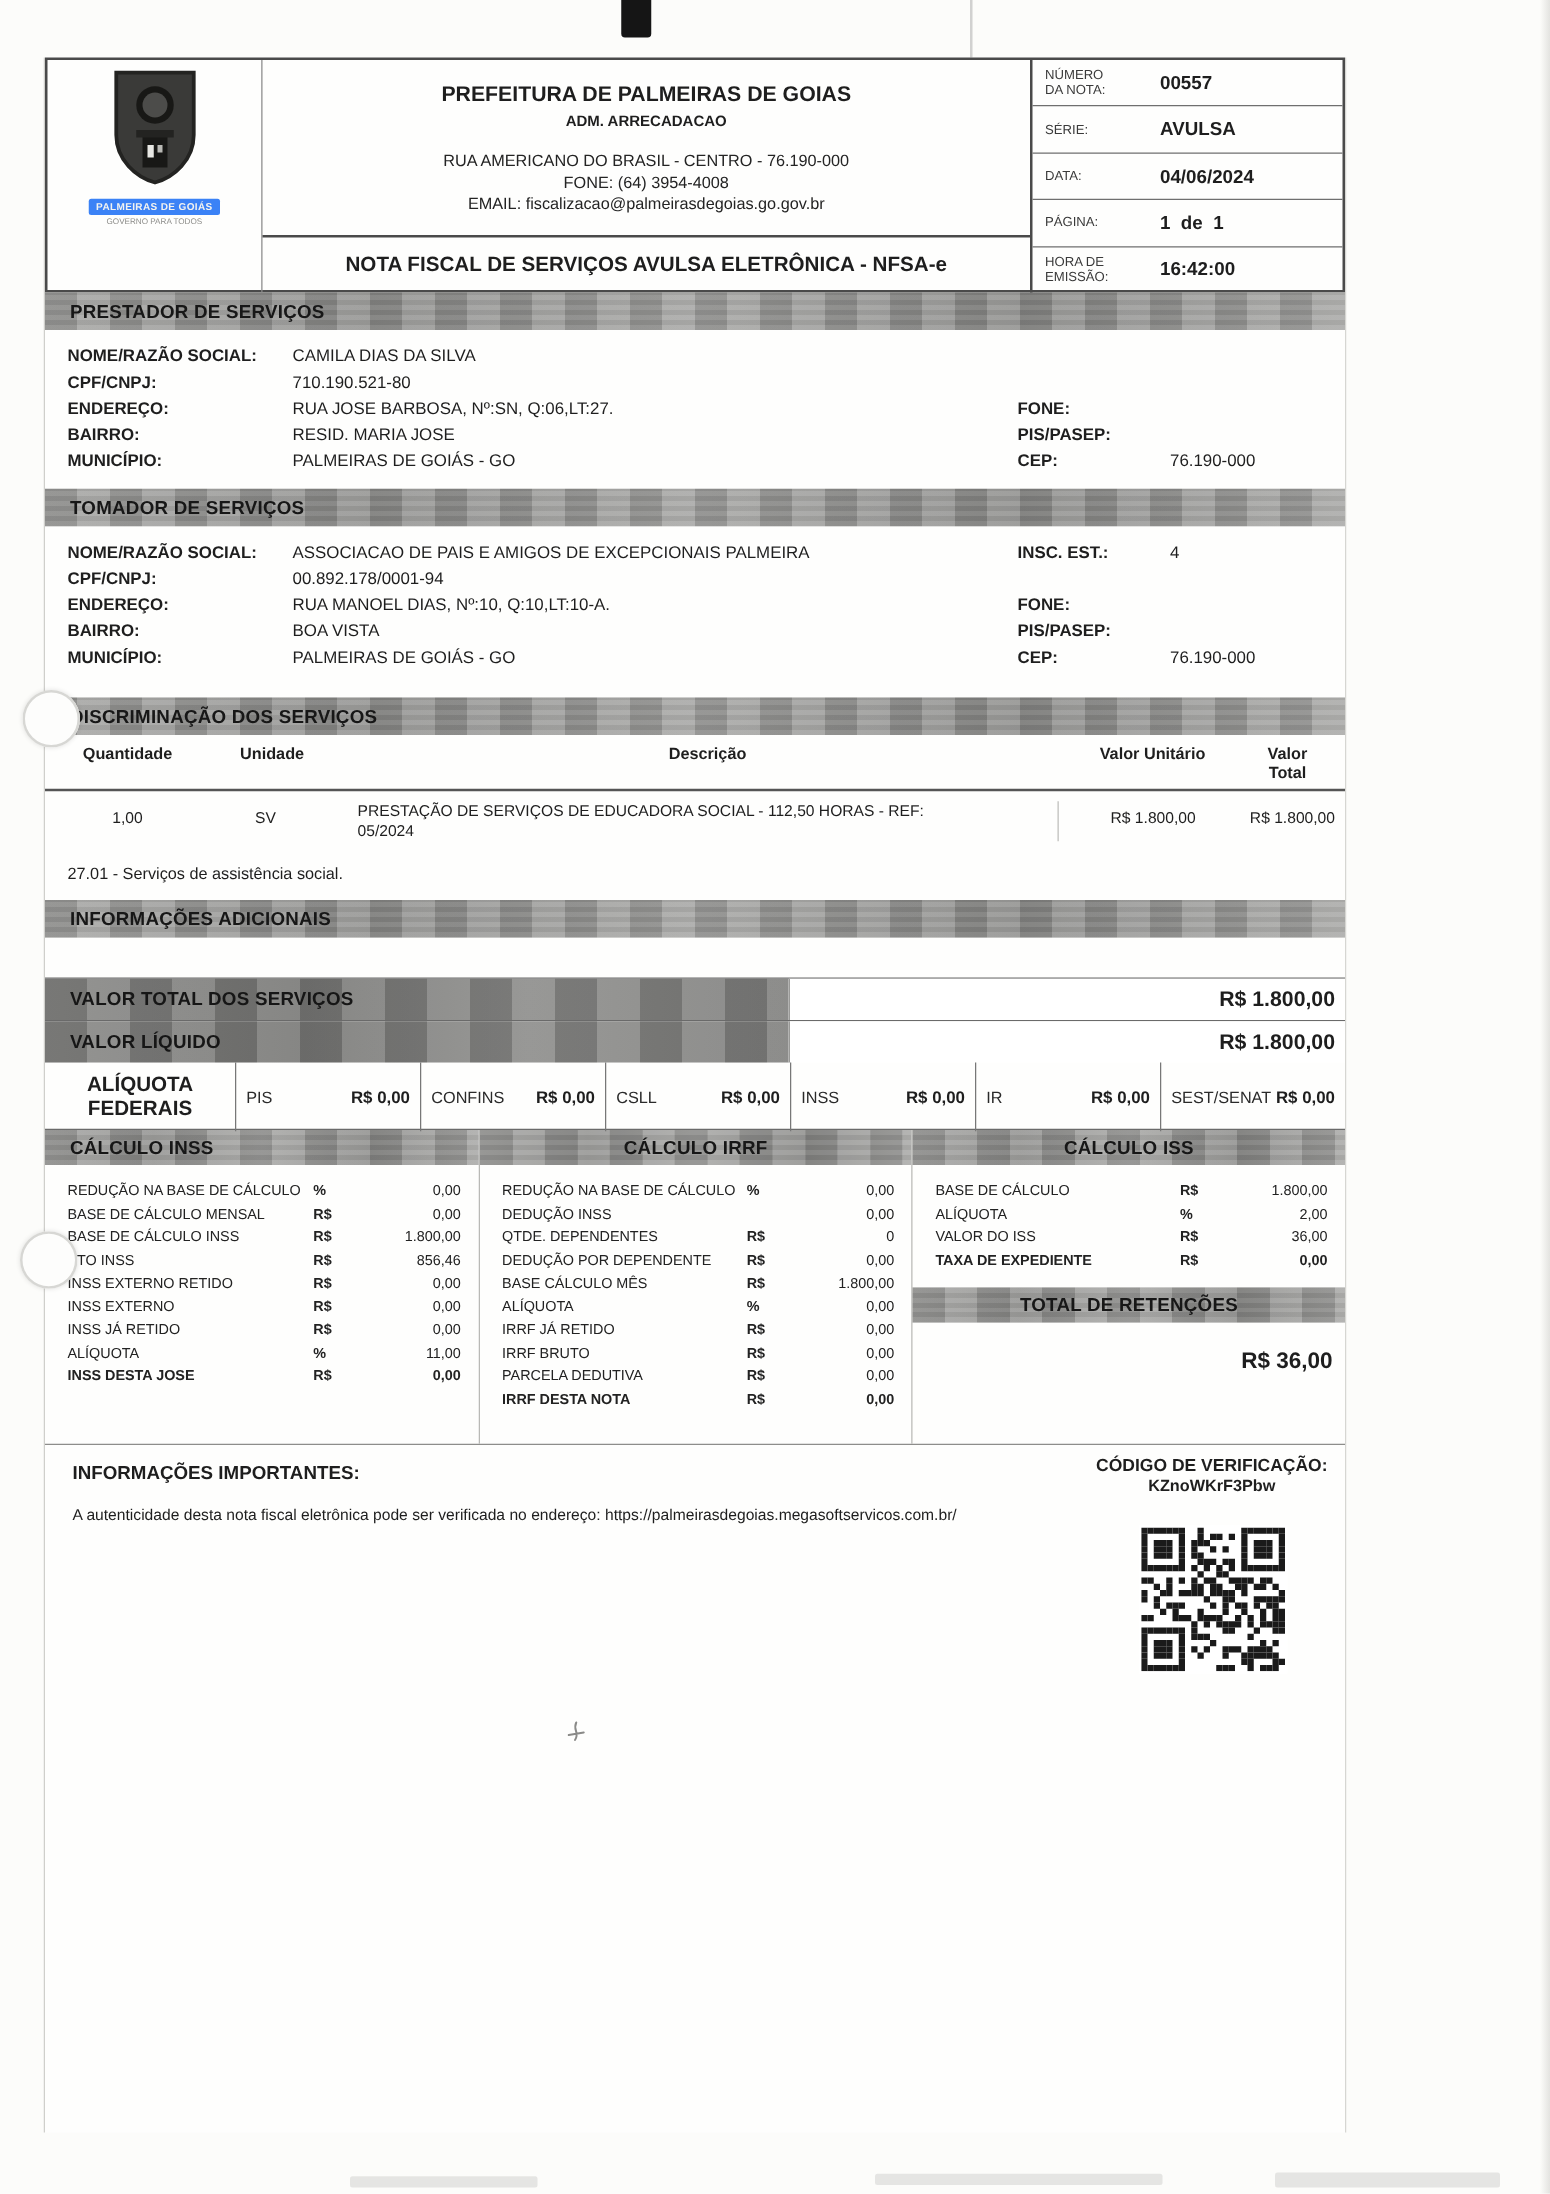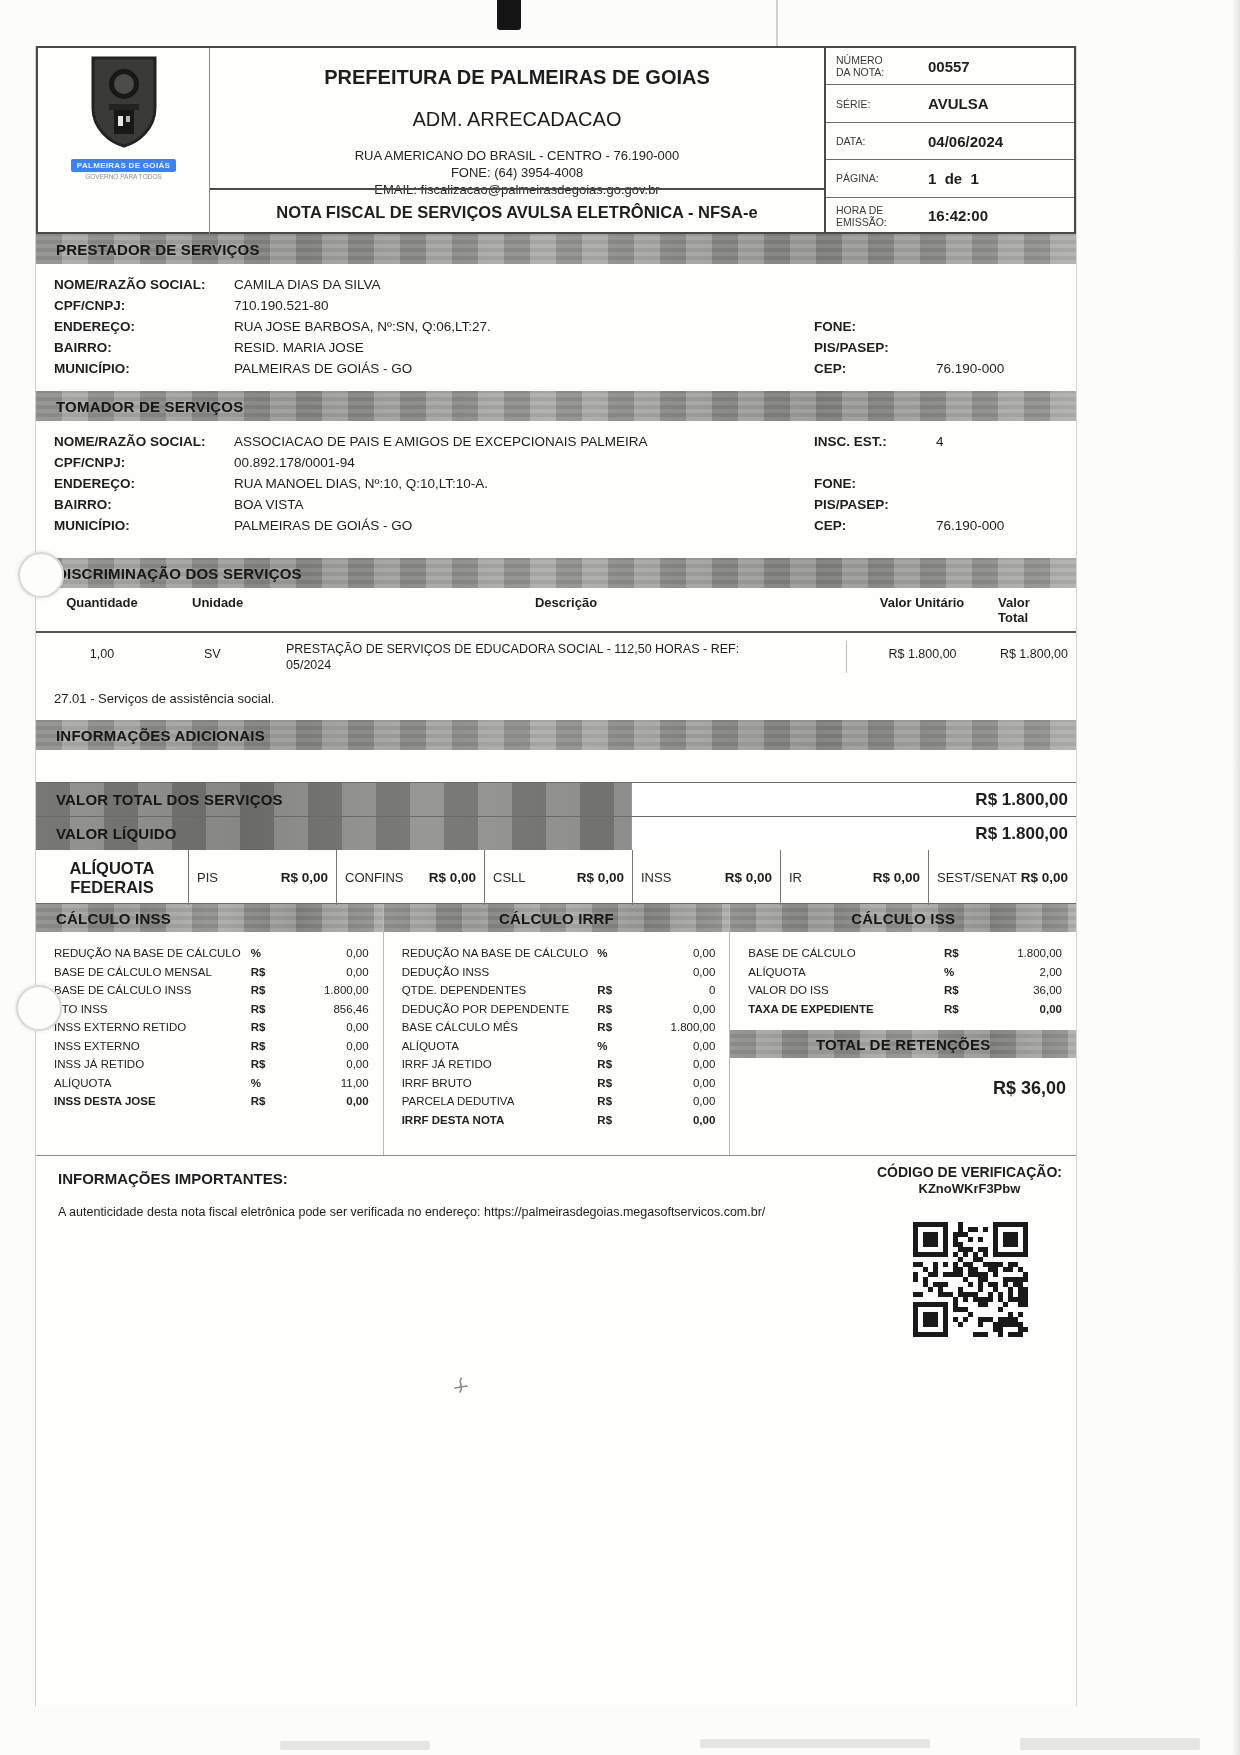--- a/index.html
+++ b/index.html
@@ -36,22 +36,22 @@
     grid-template-columns: 172px 1fr 250px;
     grid-template-rows: 140px 46px;
     border:2px solid #4a4a4a;
     height:188px;
   }
   .logo-cell { grid-row:1/3; grid-column:1; border-right:1px solid #8a8a8a; text-align:center; padding-top:6px; }
   .logo-caption { display:inline-block; background:#3b82f6; color:#f3f3f0; font-size:8px; font-weight:bold;
                   padding:2px 6px; border-radius:2px; letter-spacing:.3px; margin-top:2px; }
   .logo-subcaption { font-size:6.5px; color:#8d8d8a; margin-top:1px; }
   .center-cell { grid-row:1; grid-column:2; text-align:center; padding-top:18px; }
-  .org1 { font-size:20px; font-weight:bold; }
-  .org2 { font-size:20px; font-weight:normal; margin-top:19px; }
+  .org1 { font-size:17px; font-weight:bold; }
+  .org2 { font-size:12px; font-weight:bold; margin-top:4px; }
   .addr-group { margin-top:16px; font-size:13px; line-height:17px; color:#242424; }
   .title-row { grid-row:2; grid-column:2; border-top:2px solid #4a4a4a;
                display:flex; align-items:center; justify-content:center;
                font-size:16.5px; font-weight:bold; }
   .info-box { grid-row:1/3; grid-column:3; border-left:2px solid #4a4a4a; display:flex; flex-direction:column; }
   .info-row { display:grid; grid-template-columns:92px 1fr; align-items:center;
               border-bottom:1px solid #6f6f6f; padding:3px 0 3px 10px; flex:1; }
   .info-row:last-child { border-bottom:none; }
   .info-label { font-size:10.5px; color:#3a3a3a; line-height:12px; }
   .info-value { font-size:15px; font-weight:bold; white-space:pre; }
@@ -76,21 +76,21 @@
 
   
   .svc-table { }
   .svc-head { display:grid; grid-template-columns:132px 118px 560px 152px 1fr;
               font-size:13px; font-weight:bold; padding:7px 0 6px 0;
               border-bottom:2px solid #555; }
   .svc-head .c-q { text-align:center; }
   .svc-head .c-u { text-align:left; padding-left:24px; }
   .svc-head .c-d { text-align:center; }
   .svc-head .c-vu { text-align:center; }
-  .svc-head .c-vt { text-align:left; padding-right:14px; }
+  .svc-head .c-vt { text-align:center; padding-right:14px; }
   .svc-row { display:grid; grid-template-columns:132px 118px 560px 152px 1fr;
              font-size:12.5px; padding:8px 0 10px 0; min-height:48px; }
   .svc-row .c-q { text-align:center; padding-top:6px; }
   .svc-row .c-u { text-align:left; padding-left:36px; padding-top:6px; }
   .svc-row .c-d { padding-right:70px; line-height:16px; }
   .svc-row .c-vu { text-align:center; padding-top:6px; border-left:1px solid #bdbdba; }
   .svc-row .c-vt { text-align:right; padding-right:8px; padding-top:6px; }
 
   .itens-text { font-size:13px; padding:8px 0 8px 18px; }
   .spacer-32 { height:32px; }

